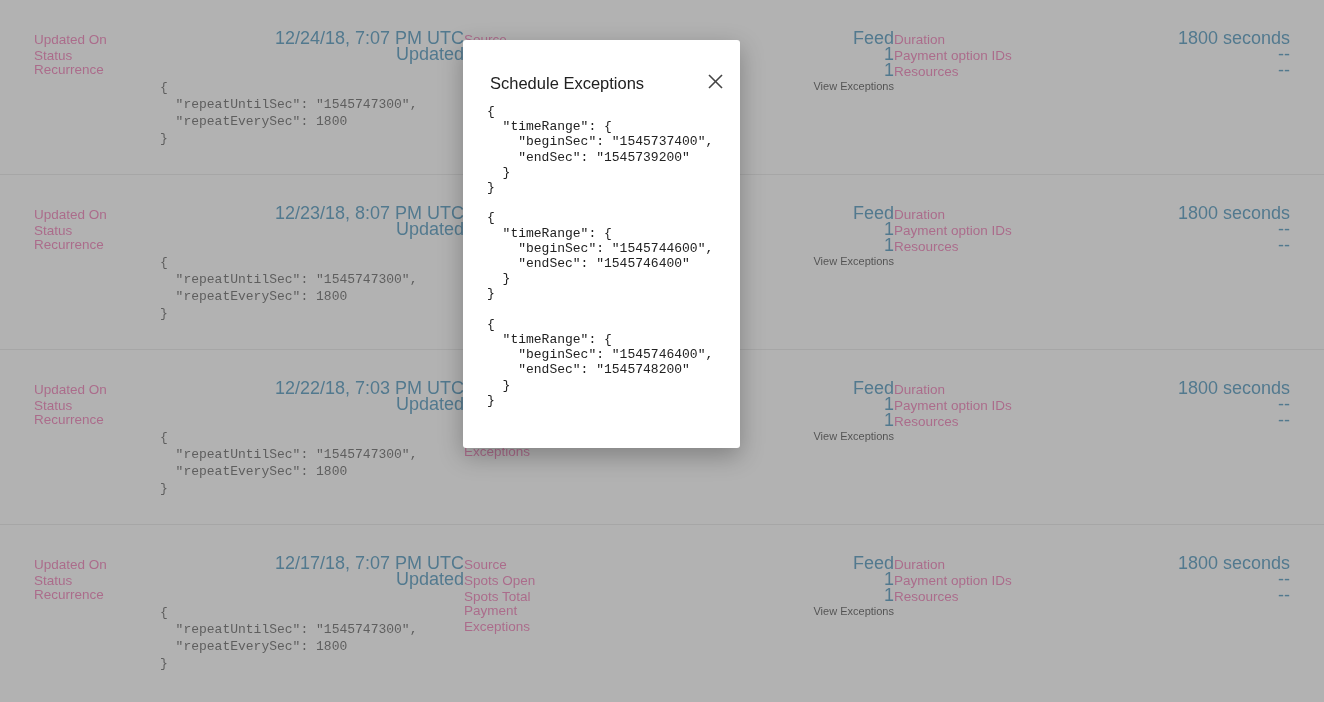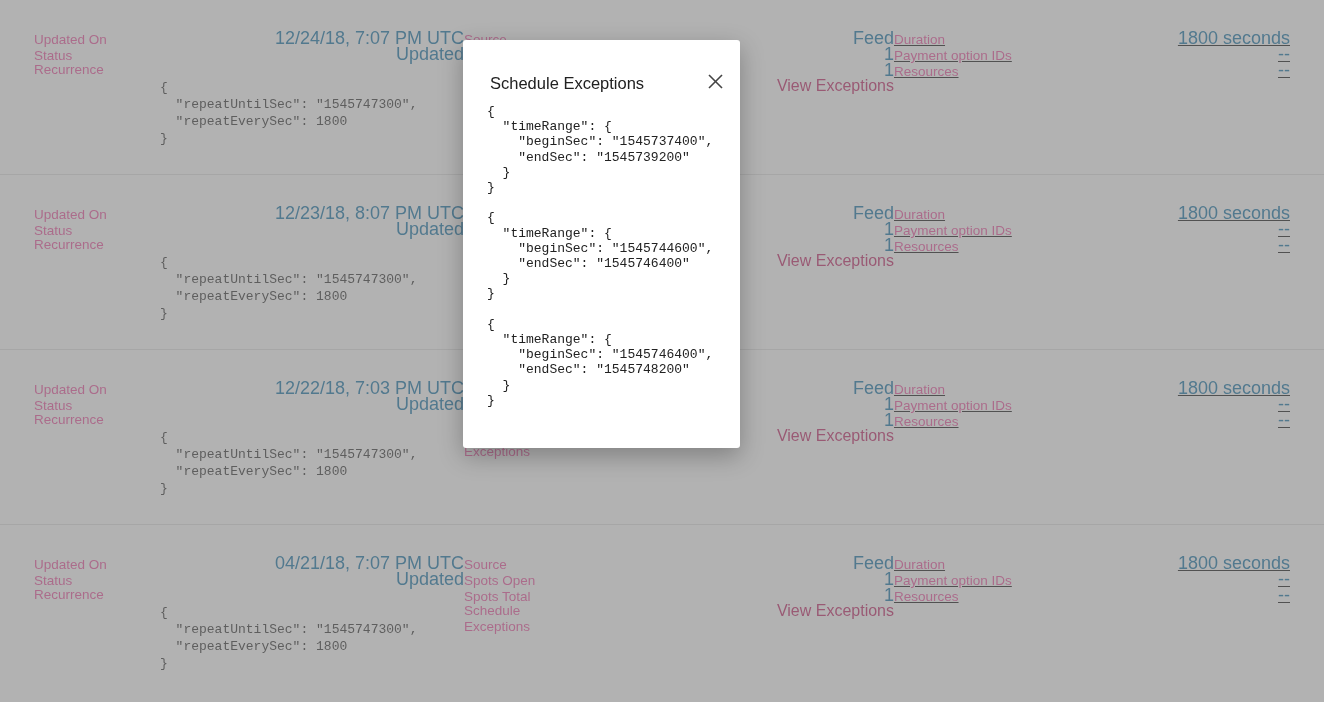--- a/index.html
+++ b/index.html
@@ -33,21 +33,21 @@
   .row-inner {
     position: relative;
     display: flex;
     width: 100%;
   }
   .col {
     position: relative;
   }
   .col-left   { width: 430px; }
   .col-mid    { width: 430px; }
-  .col-right  { width: 396px; text-decoration: underline; }
+  .col-right  { width: 396px; }
 
   .kv {
     display: flex;
     justify-content: space-between;
     align-items: baseline;
     line-height: 16px;
     margin-bottom: 0px;
     height: 16px;
   }
   .kv .k {
@@ -57,22 +57,22 @@
   }
   .kv .v {
     color: #0369a1;
     font-size: 18px;
     text-align: right;
   }
   .kv.tall { height: auto; align-items: flex-start; }
   .kv.tall .k { line-height: 16px; }
 
   .link {
-    color: #be185d;
-    font-size: 16px;
+    color: #000000;
+    font-size: 11px;
     text-decoration: none;
     cursor: pointer;
   }
 
   .recurrence-json {
     margin-top: 1px;
     font-family: "Liberation Mono", monospace;
     font-size: 13px;
     color: #222222;
     white-space: pre;
@@ -308,21 +308,21 @@
           </div>
         </div>
       </div>
     </div>
 
     <div class="row">
       <div class="row-inner">
         <div class="col col-left">
           <div class="kv">
             <span class="k">Updated On</span>
-            <span class="v">04/21/18, 7:07 PM UTC</span>
+            <span class="v">12/17/18, 7:07 PM UTC</span>
           </div>
           <div class="kv">
             <span class="k">Status</span>
             <span class="v">Updated</span>
           </div>
           <div class="kv">
             <span class="k">Recurrence</span>
             <span class="v"></span>
           </div>
           <div class="recurrence-json">{
@@ -337,21 +337,21 @@
           </div>
           <div class="kv">
             <span class="k">Spots Open</span>
             <span class="v">1</span>
           </div>
           <div class="kv">
             <span class="k">Spots Total</span>
             <span class="v">1</span>
           </div>
           <div class="kv tall">
-            <span class="k">Schedule
+            <span class="k">Payment
 Exceptions</span>
             <a class="link">View Exceptions</a>
           </div>
         </div>
         <div class="col col-right">
           <div class="kv">
             <span class="k">Duration</span>
             <span class="v">1800 seconds</span>
           </div>
           <div class="kv">

